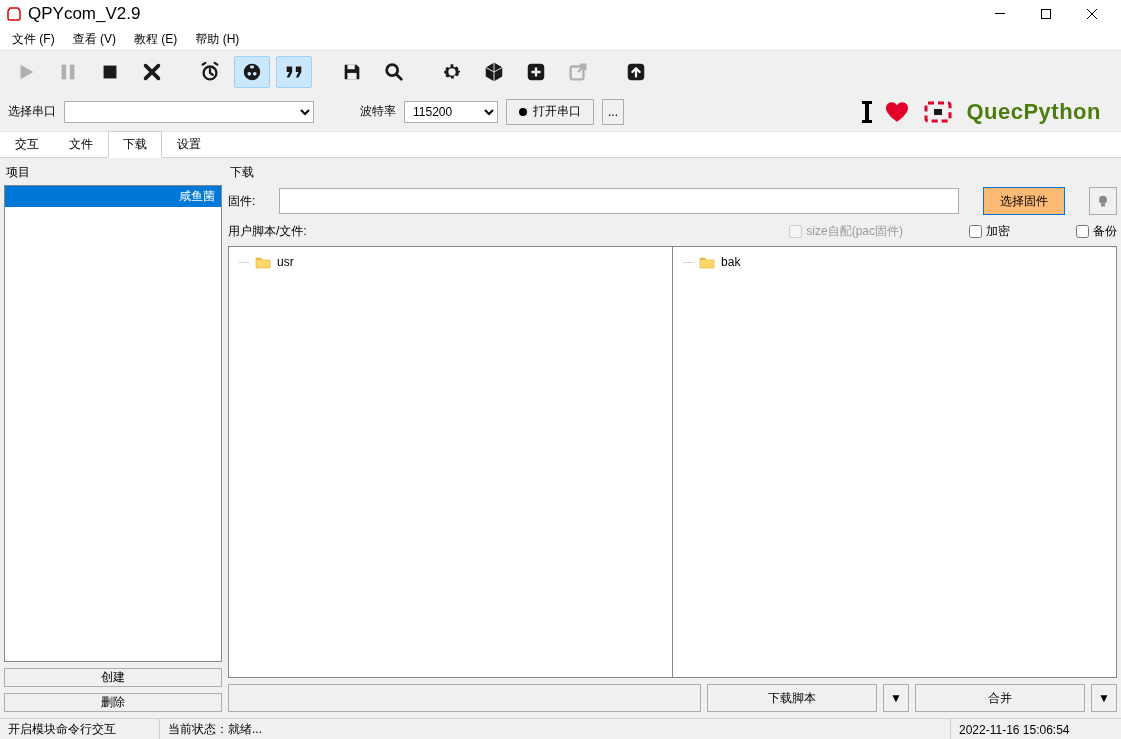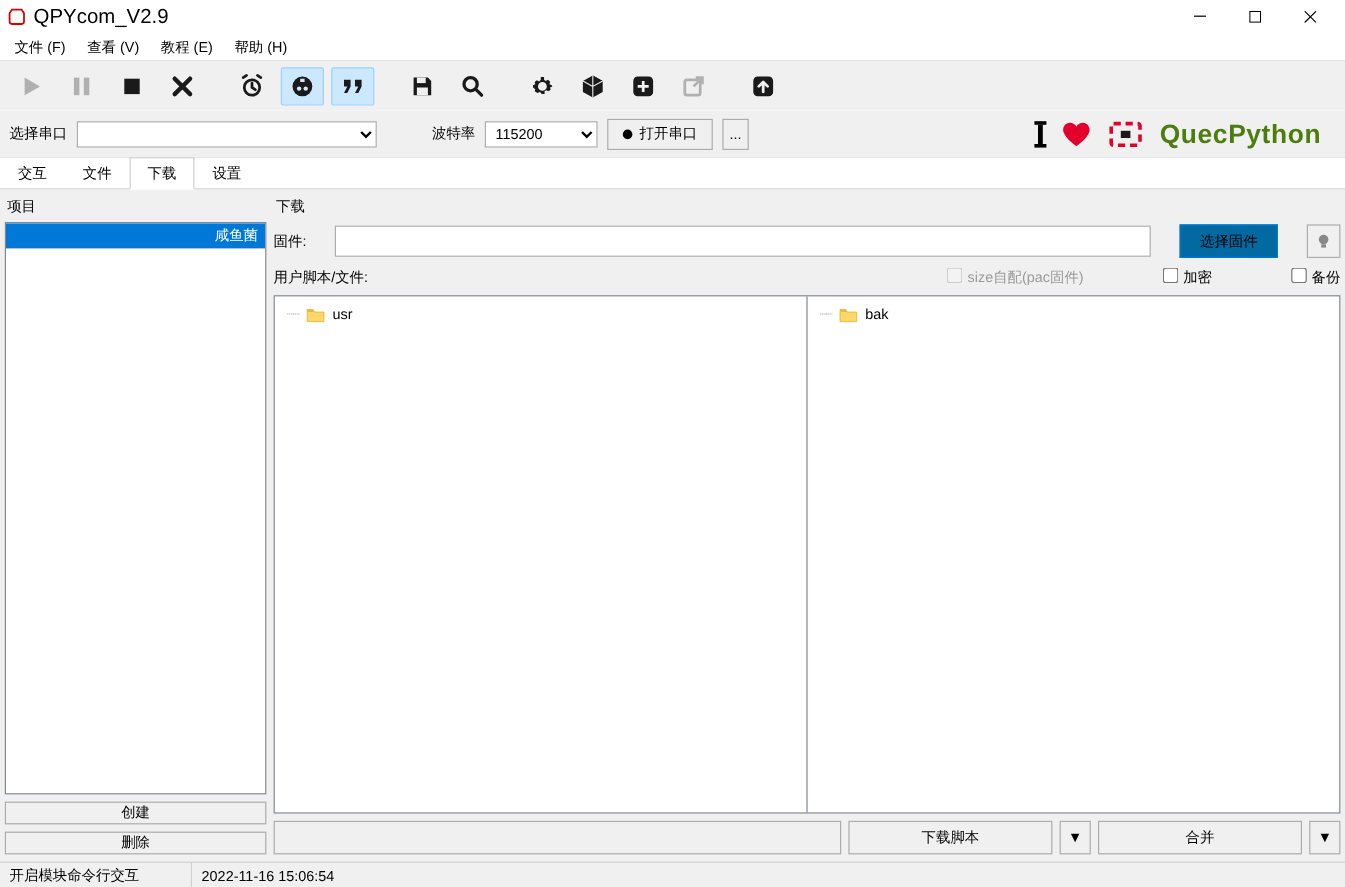--- a/index.html
+++ b/index.html
@@ -142,25 +142,25 @@
 }
 .listitem {
   padding: 2px 6px;
   font-size: 12px;
 }
 .listitem.selected { background: #0078d7; color: #fff; text-align: right; }
 .btnrow { display: flex; gap: 6px; padding: 6px 0 6px 0; flex-direction: column; }
 .btnrow .btn { flex:1; justify-content:center; height:28px; background:#f0f0f0;}
 .fwrow { display:flex; align-items:center; gap:24px; padding: 2px 0 6px 0; }
 .fwrow input { flex:1; height:26px; }
-.btn-sel { background:#0369a1; border:1px solid #0078d7; padding:0 16px; height:28px; color:#000; }
+.btn-sel { background:#fdba74; border:1px solid #0078d7; padding:0 16px; height:28px; color:#000; }
 .btn-bulb { width:28px; height:28px; border:1px solid #adadad; display:flex;align-items:center;justify-content:center; background:#f0f0f0;}
 .optrow { display:flex; align-items:center; gap:18px; padding: 2px 0 6px 0; font-size:12px;}
 .optrow .spacer { flex:1; }
-.chk { display:flex; gap:4px;padding-left:48px; }
+.chk { display:flex; align-items:center; gap:4px;padding-left:48px; }
 .chk.disabled { color:#9a9a9a; }
 .chk input { width:13px; height:13px; }
 .dualtree {
   flex:1;
   display:flex;
   border:1px solid #828790;
   background:#fff;
 }
 .treepane { flex:1; padding:6px; font-size:12px; }
 .treepane:first-child { border-right:1px solid #828790; }
@@ -421,14 +421,15 @@
       <button class="btn mid">下载脚本</button>
       <button class="btn dropbtn">▼</button>
       <button class="btn mid">合并</button>
       <button class="btn dropbtn">▼</button>
     </div>
   </div>
 </div>
 
 <div class="statusbar">
   <div class="cell" style="width:160px">开启模块命令行交互</div>
+  <div class="cell grow">当前状态：就绪...</div>
   <div class="cell" style="width:170px">2022-11-16 15:06:54</div>
 </div>
 
 </body></html>

